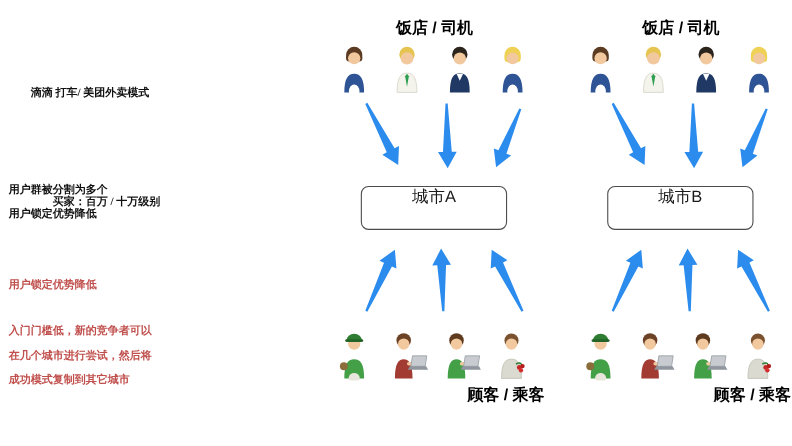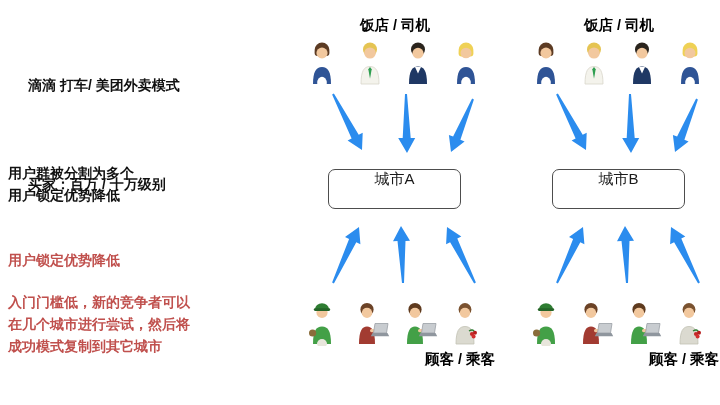--- a/index.html
+++ b/index.html
@@ -2,25 +2,25 @@
 <html style="--red: #C0504D; --box-border: #4D4D4D;"><head>
 <meta charset="utf-8">
 <style>
   html,body{margin:0;padding:0;background:#fff;}
   .slide{
     position:relative;width:720px;height:405px;background:#ffffff;overflow:hidden;
     font-family:"Liberation Sans","DejaVu Sans",sans-serif;color:#111;
   }
   
   .left-panel{position:absolute;left:0;top:0;width:300px;height:405px;}
-  .tx{position:absolute;font-weight:700;font-size:14px;line-height:22px;white-space:nowrap;}
+  .tx{position:absolute;font-weight:700;font-size:10px;line-height:22px;white-space:nowrap;font-family:Liberation Serif, serif;}
   .tx.title{left:28px;top:74px;}
   .tx.p1{left:8px;top:115px;margin-top:47px;}
   .tx.p2{left:8px;top:173px;}
-  .tx.p2 .indent{margin-left:20px;}
+  .tx.p2 .indent{margin-left:40px;}
   .tx.red{color:var(--red,#C0504D);}
   .tx.r1{left:8px;top:249px;}
   .tx.r2{left:8px;top:291px;}
   
   .diagram{position:absolute;top:0;width:200px;height:291px;}
   .dg-a{left:295px;} .dg-b{left:519px;}
   .dg-label{position:absolute;left:0;width:200px;text-align:center;
     font-size:14.5px;font-weight:700;color:#000;}
   .dg-label.top{top:16px;}
   .dg-label.bottom{top:350px;text-align:right;}

